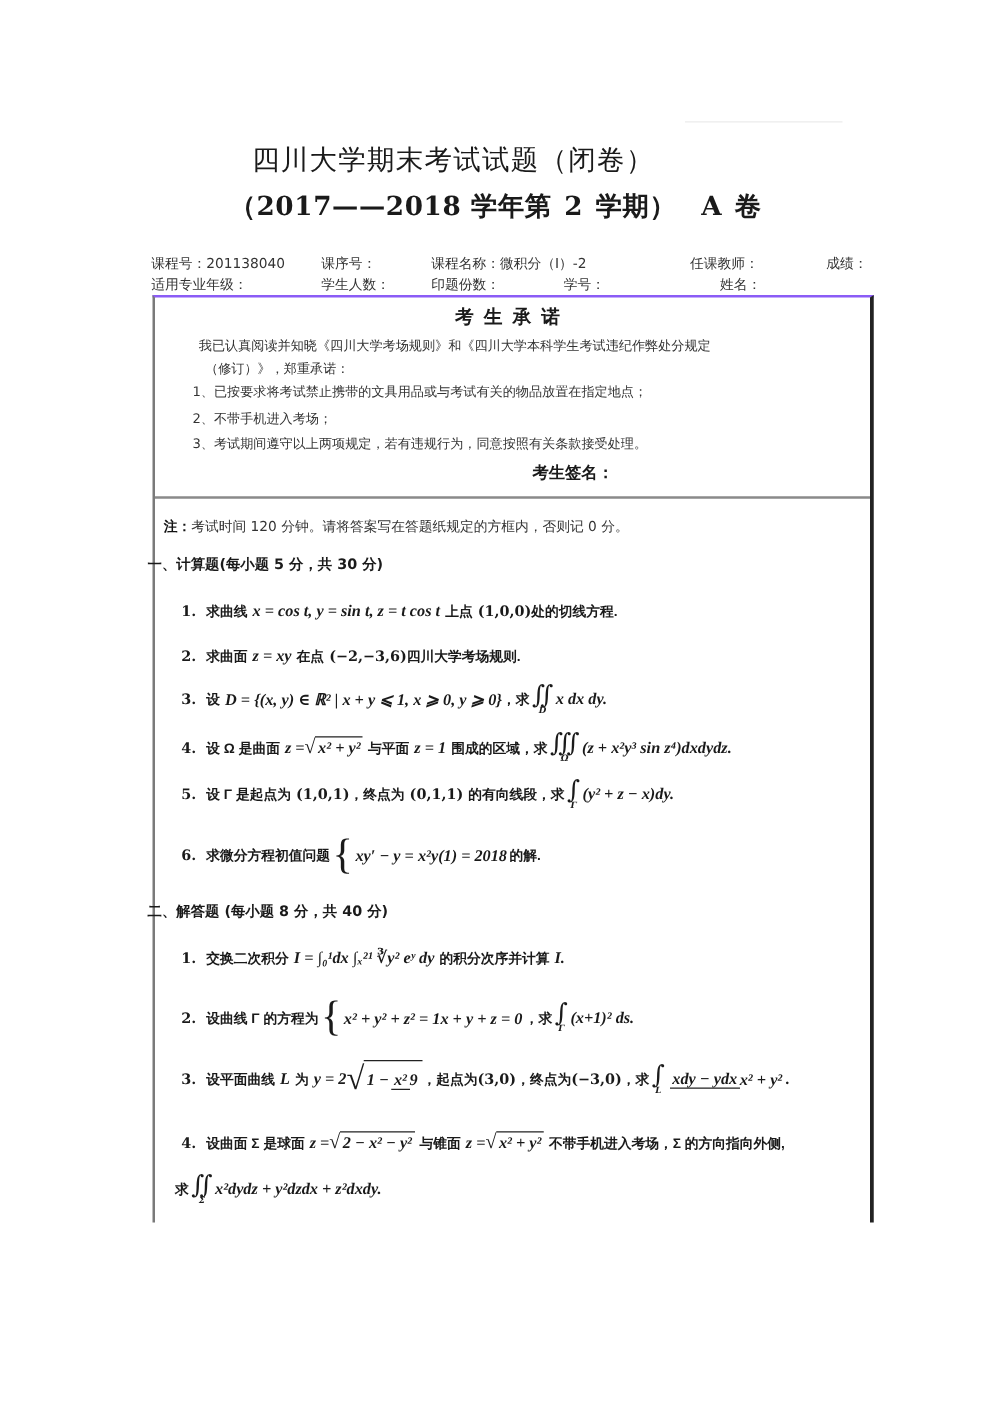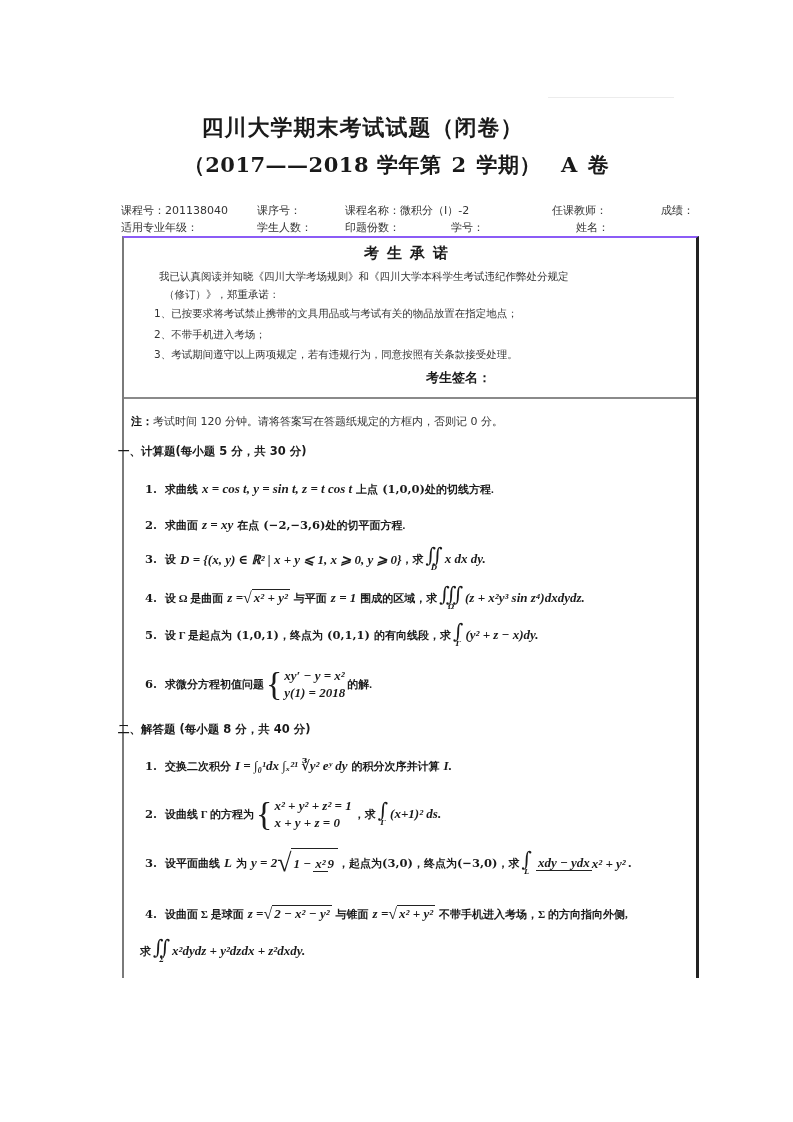--- a/index.html
+++ b/index.html
@@ -1,20 +1,20 @@
 <!DOCTYPE html>
 <html><head>
   <meta charset="utf-8">
   <style>
     html, body { margin: 0; padding: 0; background: #ffffff; }
     body { width: 793px; height: 1122px; position: relative; overflow: hidden;
            font-family: "DejaVu Serif", "Liberation Serif", serif; color: #1a1a1a; }
     .faint-line { position: absolute; left: 548px; top: 97px; width: 126px; height: 1px; background: #ececec; }
     .title1 { position: absolute; left: 0; width: 725px; top: 113px; text-align: center;
-              font-size: 22px; font-weight: bold; letter-spacing: 1px; }
+              font-size: 22px; font-weight: normal; letter-spacing: 1px; }
     .title2 { position: absolute; left: 0; width: 793px; top: 151px; text-align: center;
               font-size: 21px; font-weight: bold; letter-spacing: 0.5px; }
     .title2 .sp { display: inline-block; width: 10px; }
     .info-row { position: absolute; left: 121px; width: 572px; font-size: 11px; color: #333;
                 font-family: "DejaVu Sans", "Liberation Sans", sans-serif; }
     .info-row span { position: absolute; white-space: nowrap; }
     .row1 { top: 203px; }
     .row2 { top: 220px; }
     .frame { position: absolute; left: 122px; top: 236px; width: 572px; height: 740px;
              border-left: 2px solid #7a7a7a; border-top: 2px solid #8b5cf6; border-right: 3px solid #222; }
@@ -26,27 +26,27 @@
     .sign { position: absolute; left: 302px; top: 131px; font-size: 13px; font-weight: bold; }
     .note { position: absolute; left: 131px; top: 414px; font-size: 11px; color: #333;
             font-family: "DejaVu Sans", "Liberation Sans", sans-serif; }
     .note b { color: #111; }
     .section { position: absolute; left: 118px; font-size: 11.5px; font-weight: bold;
                font-family: "DejaVu Sans", "Liberation Sans", sans-serif; }
     .q { position: absolute; left: 145px; font-size: 11.5px; font-weight: bold; white-space: nowrap;
          display: flex; align-items: center; }
     .q .num { margin-right: 8px; font-family: "DejaVu Serif", serif; }
     .q .math { font-family: "Liberation Serif", "DejaVu Serif", serif; font-style: italic; font-size: 13px; }
-    .q .cn { font-family: Liberation Serif, serif; font-size: 11px; font-weight: bold; }
+    .q .cn { font-family: Liberation Sans, sans-serif; font-size: 11px; font-weight: bold; }
     .int { display: inline-flex; flex-direction: column; align-items: center; vertical-align: middle; margin: 0 2px; }
     .int .sym { font-size: 20px; line-height: 18px; font-style: normal; font-weight: normal; }
     .int .sub { font-size: 7px; line-height: 8px; font-style: italic; }
     .brace { display: inline-flex; align-items: center; margin: 0 2px; }
     .brace .b { font-size: 34px; font-weight: normal; font-style: normal; line-height: 34px; margin-right: 2px; }
-    .brace .lines { display: flex; flex-direction: column; line-height: 17px; }
+    .brace .lines { display: flex; flex-direction: row; line-height: 17px; }
     .frac { display: inline-flex; align-items: center; vertical-align: middle; margin: 0 2px; }
     .frac .n { border-bottom: 1px solid #222; padding: 0 2px; line-height: 15px; }
     .frac .d { line-height: 15px; }
     .sqrt { display: inline-flex; align-items: stretch; }
     .sqrt .rad { font-style: normal; font-weight: normal; font-size: 16px; }
     .sqrt .under { border-top: 1px solid #222; padding: 0 2px; }
   </style>
 </head>
 <body>
 
@@ -96,21 +96,21 @@
   <span>(1,0,0)</span>
   <span class="cn">处的切线方程.</span>
 </div>
 
 <div class="q" style="top:517px">
   <span class="num">2.</span>
   <span class="cn">求曲面</span>&nbsp;
   <span class="math">z = xy</span>&nbsp;
   <span class="cn">在点</span>&nbsp;
   <span>(−2,−3,6)</span>
-  <span class="cn">处的切平面方程.</span>
+  <span class="cn">四川大学考场规则.</span>
 </div>
 
 <div class="q" style="top:546px">
   <span class="num">3.</span>
   <span class="cn">设</span>&nbsp;
   <span class="math">D = {(x, y) ∈ ℝ² | x + y ⩽ 1, x ⩾ 0, y ⩾ 0}</span>
   <span class="cn">，求</span>
   <span class="int">
       <span class="sym">∬</span>
       <span class="sub">D</span>

